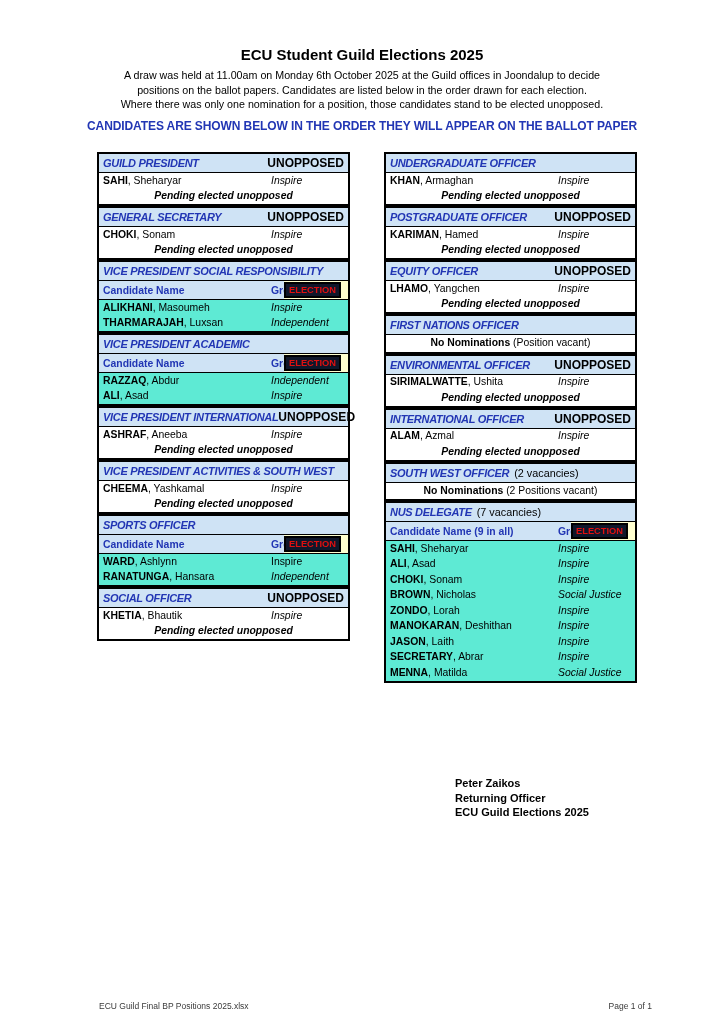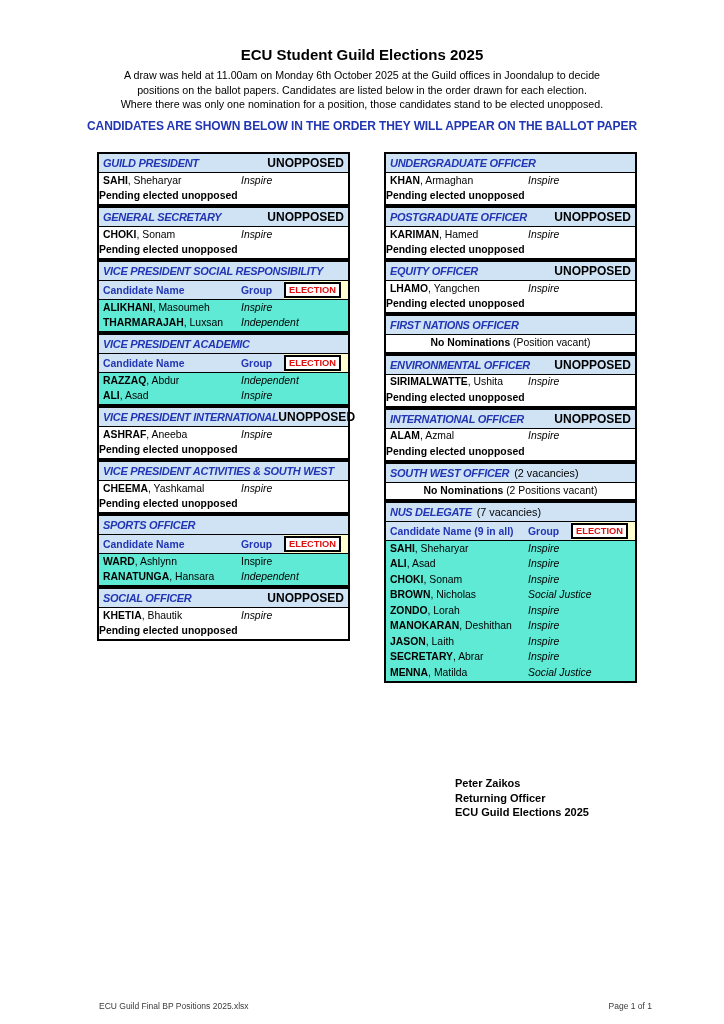--- a/index.html
+++ b/index.html
@@ -22,32 +22,32 @@
   .trow{display:flex;align-items:center;background:#cfe3f5;border-bottom:1.5px solid #000;
         padding:1px 4px;min-height:16px;}
   .btitle{color:#2236b4;font-weight:bold;font-style:italic;font-size:11px;
           white-space:nowrap;letter-spacing:-0.3px;}
   .tnote{font-size:10.8px;margin-left:5px;white-space:nowrap;}
   .unopp{margin-left:auto;font-weight:bold;font-size:12px;white-space:nowrap;}
 
   .srow{display:flex;align-items:stretch;background:#cfe3f5;border-bottom:1.5px solid #000;
         font-size:10.4px;min-height:16px;}
   .ch{color:#2236b4;font-weight:bold;white-space:nowrap;align-self:center;}
-  .name-col{width:142px;padding-left:4px;box-sizing:border-box;flex-shrink:0;}
+  .name-col{width:172px;padding-left:4px;box-sizing:border-box;flex-shrink:0;}
   .group-col{flex:1;min-width:0;}
   .gi{font-style:italic;}
   .upright{font-style:normal;}
   .badgewrap{width:64px;background:#ffffcf;display:flex;align-items:center;
              padding:1px 3px 1px 0;box-sizing:border-box;flex-shrink:0;}
   .badge{border:2px solid #000;color:#e01010;font-weight:bold;font-size:9.3px;
-         padding:0 3px;background:#ffffff;line-height:12px;white-space:nowrap;text-align:center;}
+         padding:0 3px;background:#0f172a;line-height:12px;white-space:nowrap;text-align:center;}
 
   .box.election .body{background:#5eead4;}
   .row{display:flex;font-size:10.4px;padding:1.5px 0;line-height:12.5px;}
-  .pending{text-align:left;font-weight:bold;font-size:10.4px;padding:1.5px 0;line-height:12.5px;}
+  .pending{text-align:center;font-weight:bold;font-size:10.4px;padding:1.5px 0;line-height:12.5px;font-style:italic;}
   .note{text-align:center;font-size:10.4px;padding:2px 0;line-height:12.5px;}
 
   
   .sig{position:absolute;left:455px;top:776px;font-weight:bold;font-size:11px;line-height:14.6px;}
   .footer-left{position:absolute;left:72px;top:1001px;font-size:8.5px;color:#3a3a3a;padding-left:27px;}
   .footer-right{position:absolute;right:72px;top:1001px;font-size:8.5px;color:#3a3a3a;}
 </style>
 </head>
 <body>
 

